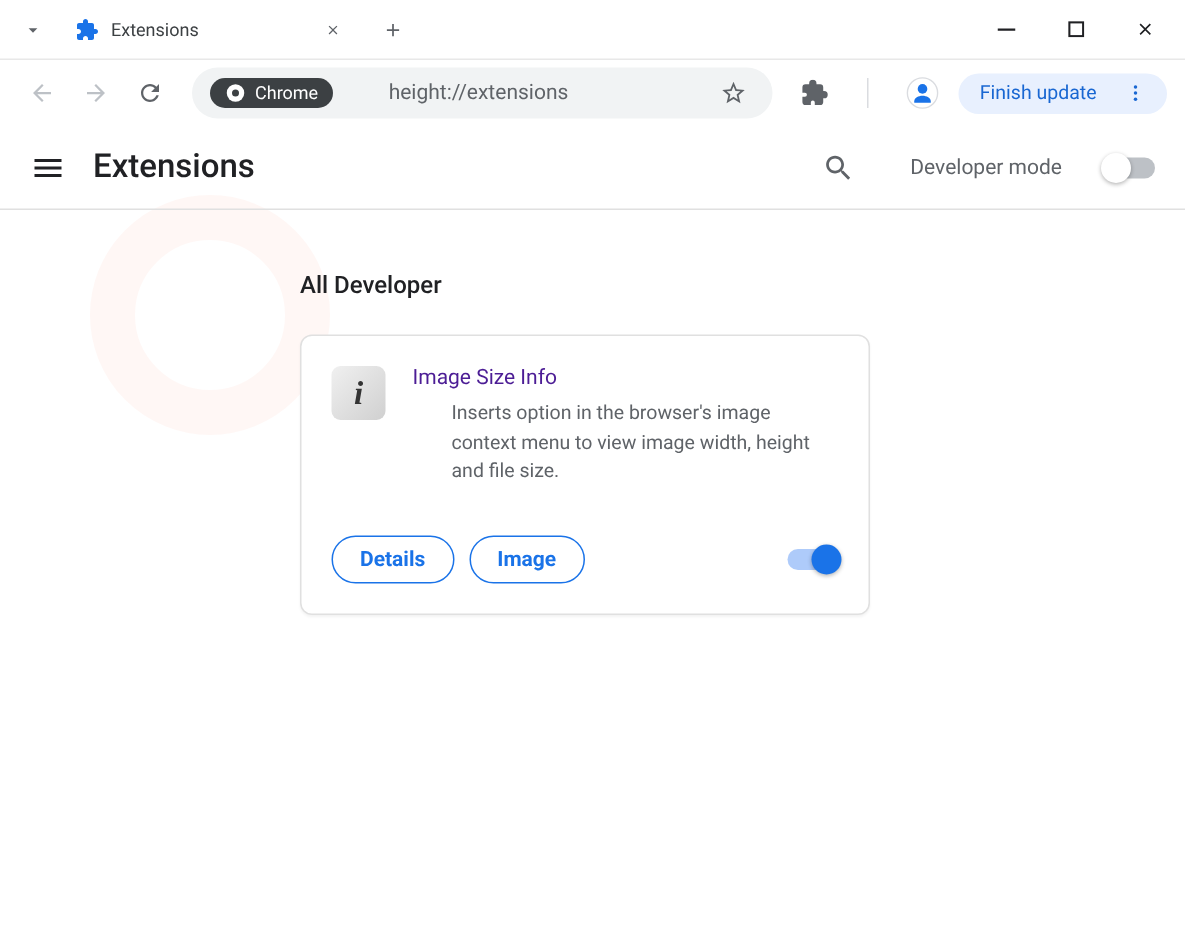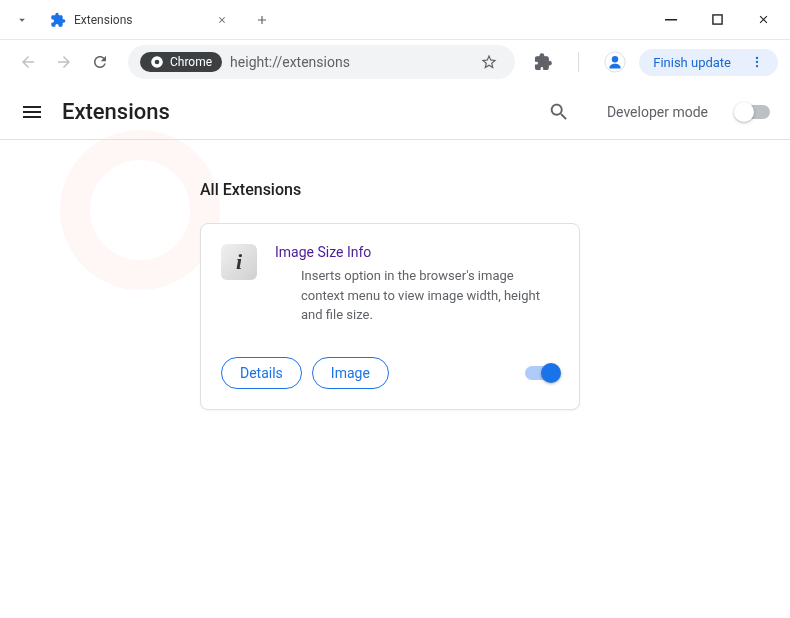--- a/index.html
+++ b/index.html
@@ -14,21 +14,21 @@
     .tab-close { width: 16px; height: 16px; display: flex; align-items: center; justify-content: center; cursor: pointer; border-radius: 50%; margin-left: 8px; }
     .new-tab { width: 28px; height: 28px; display: flex; align-items: center; justify-content: center; cursor: pointer; border-radius: 50%; margin-left: 8px; }
     .titlebar-spacer { flex: 1; }
     .window-controls { display: flex; gap: 8px; }
     .window-btn { width: 38px; height: 28px; display: flex; align-items: center; justify-content: center; cursor: pointer; }
     
     
     .toolbar { height: 44px; display: flex; align-items: center; padding: 0 12px; gap: 4px; background: #fff; }
     .nav-btn { width: 32px; height: 32px; display: flex; align-items: center; justify-content: center; border-radius: 50%; cursor: pointer; color: #5f6368; }
     .nav-btn.disabled { color: #bdc1c6; }
-    .omnibox { flex: 1; height: 34px; background: #f1f3f4; border-radius: 17px; display: flex; align-items: center; padding: 0 12px; margin: 0 8px; }
+    .omnibox { flex: 1; height: 34px; background: #f1f3f4; border-radius: 17px; display: flex; align-items: center; padding: 0 12px; margin: 0 8px; gap: 29px; }
     .chrome-badge { display: flex; align-items: center; gap: 6px; background: #3c4043; color: #fff; padding: 3px 10px; border-radius: 12px; font-size: 12px; margin-right: 8px; }
     .chrome-badge-icon { width: 14px; height: 14px; }
     .url-text { font-size: 14px; color: #5f6368; flex: 1; }
     .omnibox-action { width: 28px; height: 28px; display: flex; align-items: center; justify-content: center; cursor: pointer; color: #5f6368; }
     .toolbar-action { width: 32px; height: 32px; display: flex; align-items: center; justify-content: center; border-radius: 50%; cursor: pointer; color: #5f6368; }
     .profile-btn { width: 32px; height: 32px; border-radius: 50%; display: flex; align-items: center; justify-content: center; cursor: pointer; }
     .finish-update { display: flex; align-items: center; gap: 19px; background: #e8f0fe; color: #1967d2; padding: 6px 14px; border-radius: 16px; font-size: 13px; cursor: pointer; margin-left: 4px; }
     
     
     .ext-header { height: 56px; display: flex; align-items: center; padding: 0 20px; border-bottom: 1px solid #e0e0e0; }
@@ -42,21 +42,21 @@
     
     .content { padding: 40px 0 0 200px; }
     .section-title { font-size: 16px; color: #202124; font-weight: 500; margin-bottom: 24px; }
     .ext-card { width: 380px; background: #fff; border: 1px solid #e0e0e0; border-radius: 8px; padding: 20px; box-shadow: 0 1px 2px rgba(0,0,0,0.05); }
     .ext-card-header { display: flex; gap: 18px; }
     .ext-icon { width: 36px; height: 36px; background: linear-gradient(135deg, #f0f0f0, #d0d0d0); border-radius: 6px; display: flex; align-items: center; justify-content: center; font-family: 'Georgia', serif; font-style: italic; font-size: 22px; color: #333; font-weight: bold; }
     .ext-info { flex: 1; }
     .ext-name { font-size: 14px; color: #4c1d95; margin-bottom: 6px; }
     .ext-desc { font-size: 13px; color: #5f6368; line-height: 1.5; margin-left: 26px; }
     .ext-card-footer { display: flex; align-items: center; gap: 10px; margin-top: 32px; }
-    .pill-btn { padding: 7px 18px; border: 1px solid #1a73e8; color: #1a73e8; background: #fff; border-radius: 18px; font-size: 14px; cursor: pointer; }
+    .pill-btn { padding: 7px 18px; border: 1px solid #1a73e8; color: #1a73e8; background: #fff; border-radius: 18px; font-size: 14px; cursor: pointer; font-weight: bold; }
     .footer-spacer { flex: 1; }
     .toggle-on { width: 34px; height: 14px; background: #aecbfa; border-radius: 7px; position: relative; cursor: pointer; }
     .toggle-on::after { content: ''; position: absolute; right: -2px; top: -3px; width: 20px; height: 20px; background: #1a73e8; border-radius: 50%; box-shadow: 0 1px 3px rgba(0,0,0,0.3); }
     
     
     .watermark { position: absolute; top: 50%; left: 50%; transform: translate(-50%, -50%); font-size: 80px; color: rgba(255, 100, 50, 0.06); font-weight: bold; pointer-events: none; z-index: -1; font-style: italic; letter-spacing: 4px; }
     .watermark-logo { position: absolute; top: 130px; left: 60px; width: 160px; height: 160px; border: 30px solid rgba(255, 100, 50, 0.05); border-radius: 50%; pointer-events: none; z-index: -1; }
   </style>
 </head>
 <body>
@@ -169,21 +169,21 @@
   <div class="search-btn">
       <svg width="22" height="22" viewBox="0 0 24 24">
         <path fill="currentColor" d="M15.5 14h-.79l-.28-.27C15.41 12.59 16 11.11 16 9.5 16 5.91 13.09 3 9.5 3S3 5.91 3 9.5 5.91 16 9.5 16c1.61 0 3.09-.59 4.23-1.57l.27.28v.79l5 4.99L20.49 19l-4.99-5zm-6 0C7.01 14 5 11.99 5 9.5S7.01 5 9.5 5 14 7.01 14 9.5 11.99 14 9.5 14z"></path>
       </svg>
     </div>
   <span class="dev-mode-label">Developer mode</span>
   <div class="toggle-off"></div>
 </div>
 
 <div class="content">
-  <div class="section-title">All Extensions</div>
+  <div class="section-title">All Developer</div>
   <div class="ext-card">
     <div class="ext-card-header">
       <div class="ext-icon">i</div>
       <div class="ext-info">
         <div class="ext-name">Image Size Info</div>
         <div class="ext-desc">Inserts option in the browser's image context menu to view image width, height and file size.</div>
       </div>
     </div>
     <div class="ext-card-footer">
       <button class="pill-btn">Details</button>

